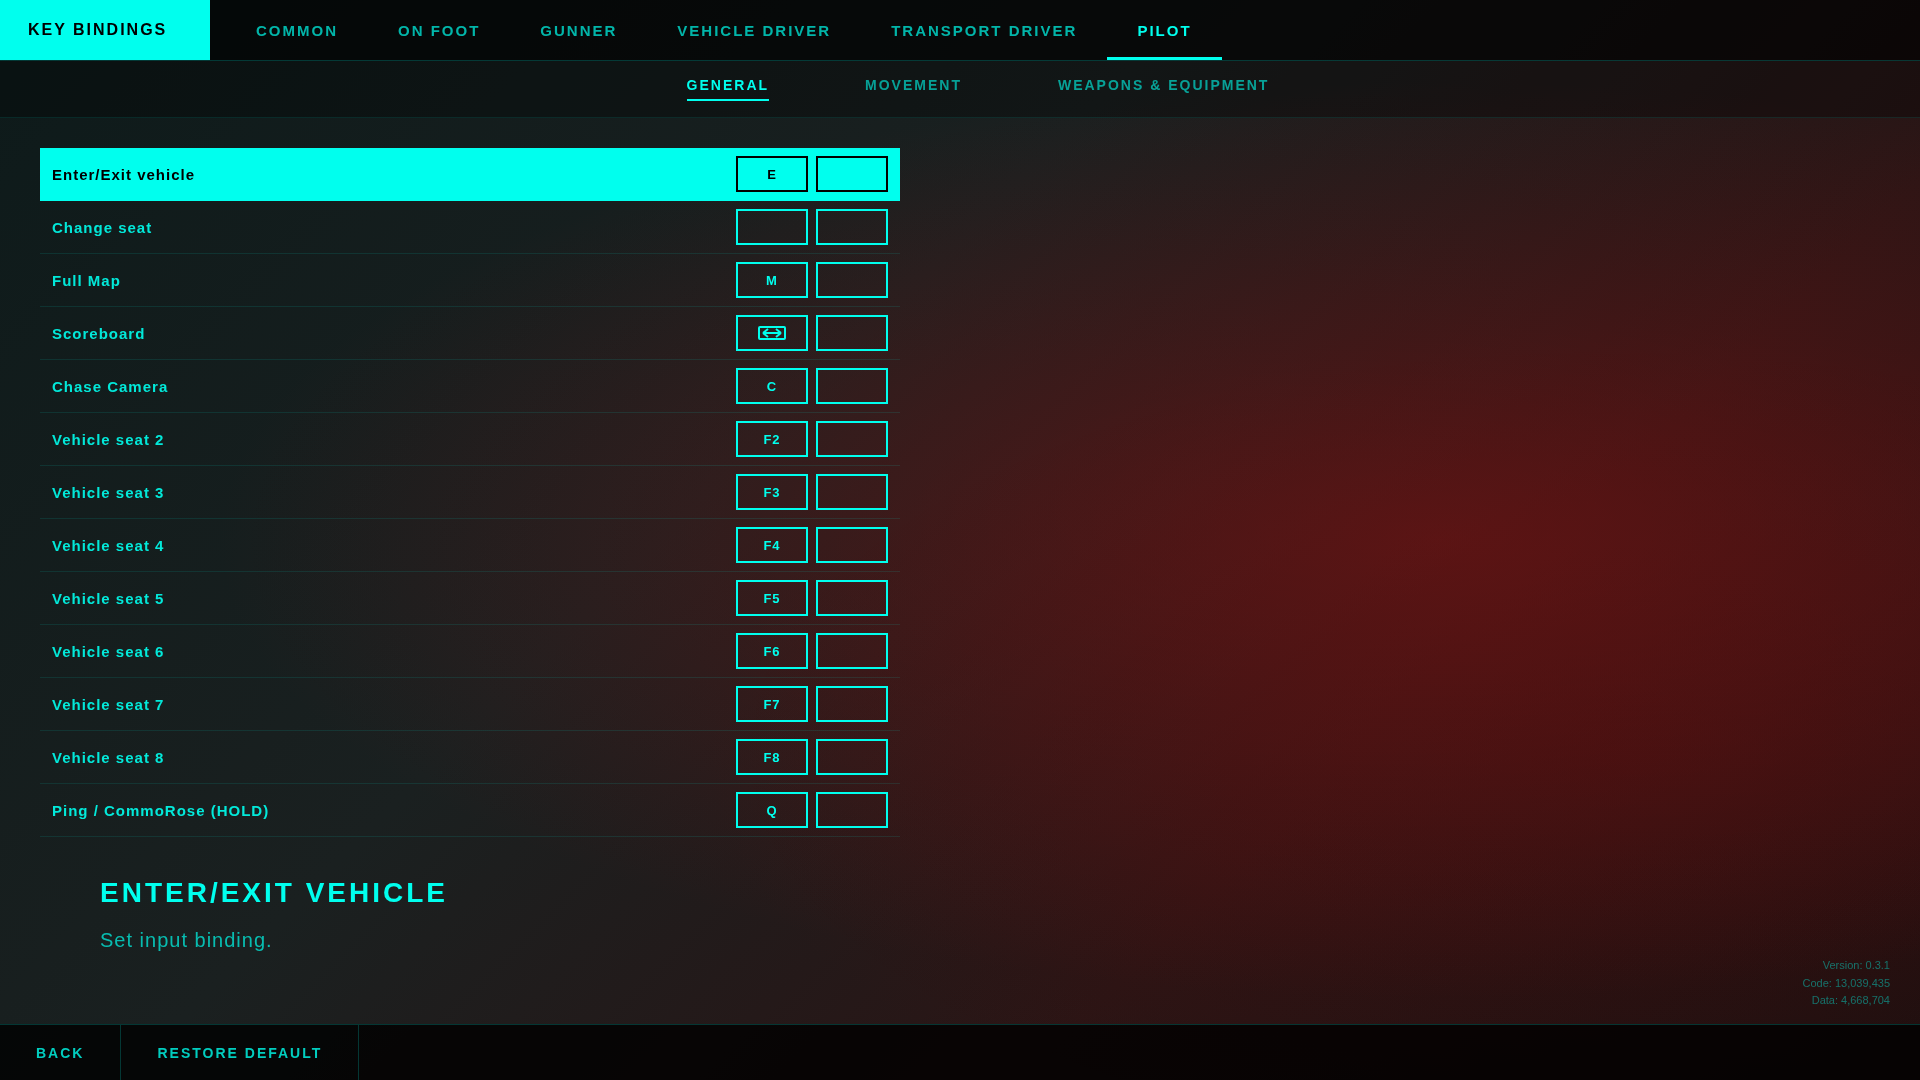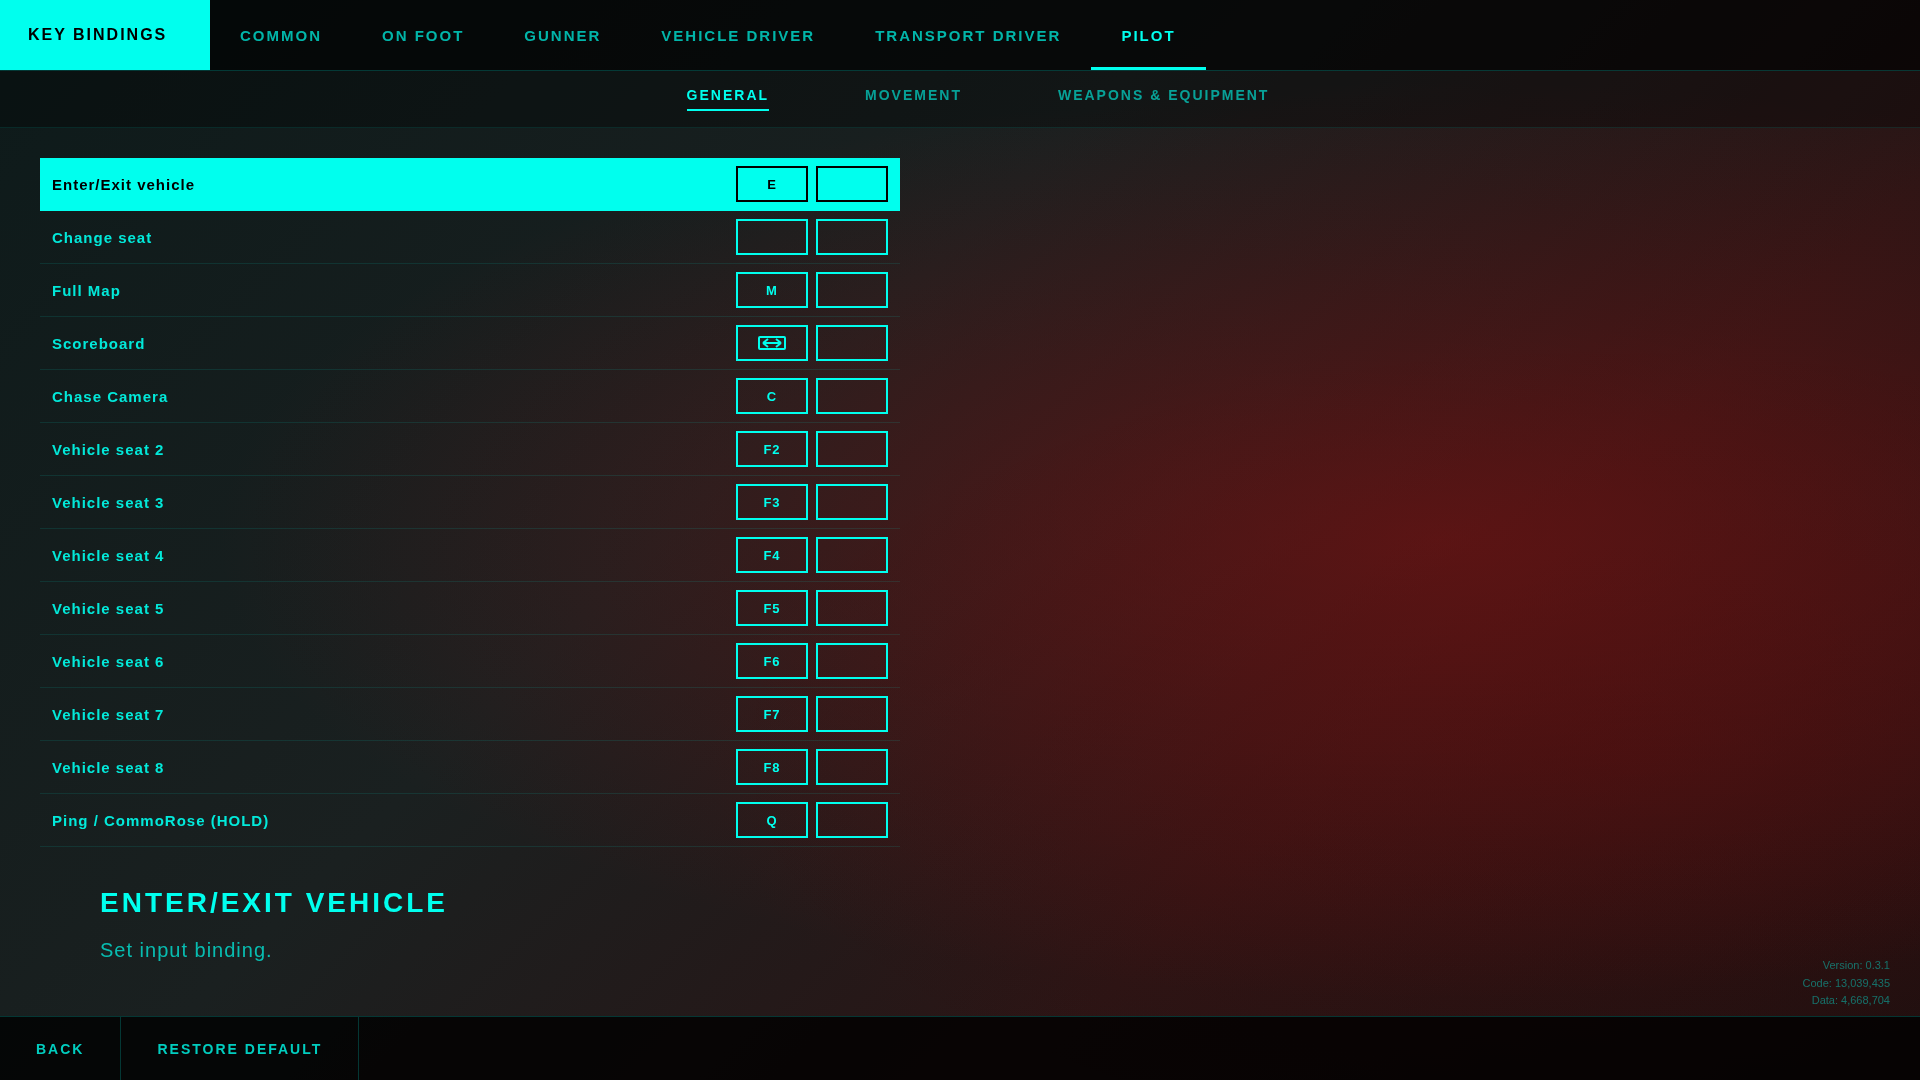--- a/index.html
+++ b/index.html
@@ -24,21 +24,21 @@
         linear-gradient(135deg, #0d1a1a 0%, #1a2020 40%, #2a1515 70%, #1a1010 100%);
       z-index: 0;
     }
 
     
     .header {
       position: relative;
       z-index: 10;
       display: flex;
       align-items: stretch;
-      height: 71px;
+      height: 61px;
       background: rgba(0,0,0,0.7);
       border-bottom: 1px solid rgba(0,255,238,0.2);
     }
 
     .header-key-bindings {
       background: #00ffee;
       color: #000;
       display: flex;
       align-items: center;
       padding: 0 28px;
@@ -46,20 +46,21 @@
       font-size: 16px;
       letter-spacing: 2px;
       text-transform: uppercase;
       min-width: 210px;
     }
 
     .header-nav {
       display: flex;
       align-items: center;
       flex: 1;
+      margin-left: 16px;
     }
 
     .nav-item {
       padding: 0 30px;
       height: 100%;
       display: flex;
       align-items: center;
       font-size: 15px;
       font-weight: 700;
       letter-spacing: 2px;
@@ -253,21 +254,21 @@
       z-index: 10;
       margin-left: 28px;
     }
 
     
     .footer {
       position: absolute;
       bottom: 0;
       left: 0;
       right: 0;
-      height: 64px;
+      height: 56px;
       background: rgba(0,0,0,0.8);
       border-top: 1px solid rgba(0,255,238,0.2);
       display: flex;
       align-items: stretch;
       z-index: 10;
     }
 
     .footer-btn {
       padding: 0 36px;
       display: flex;

